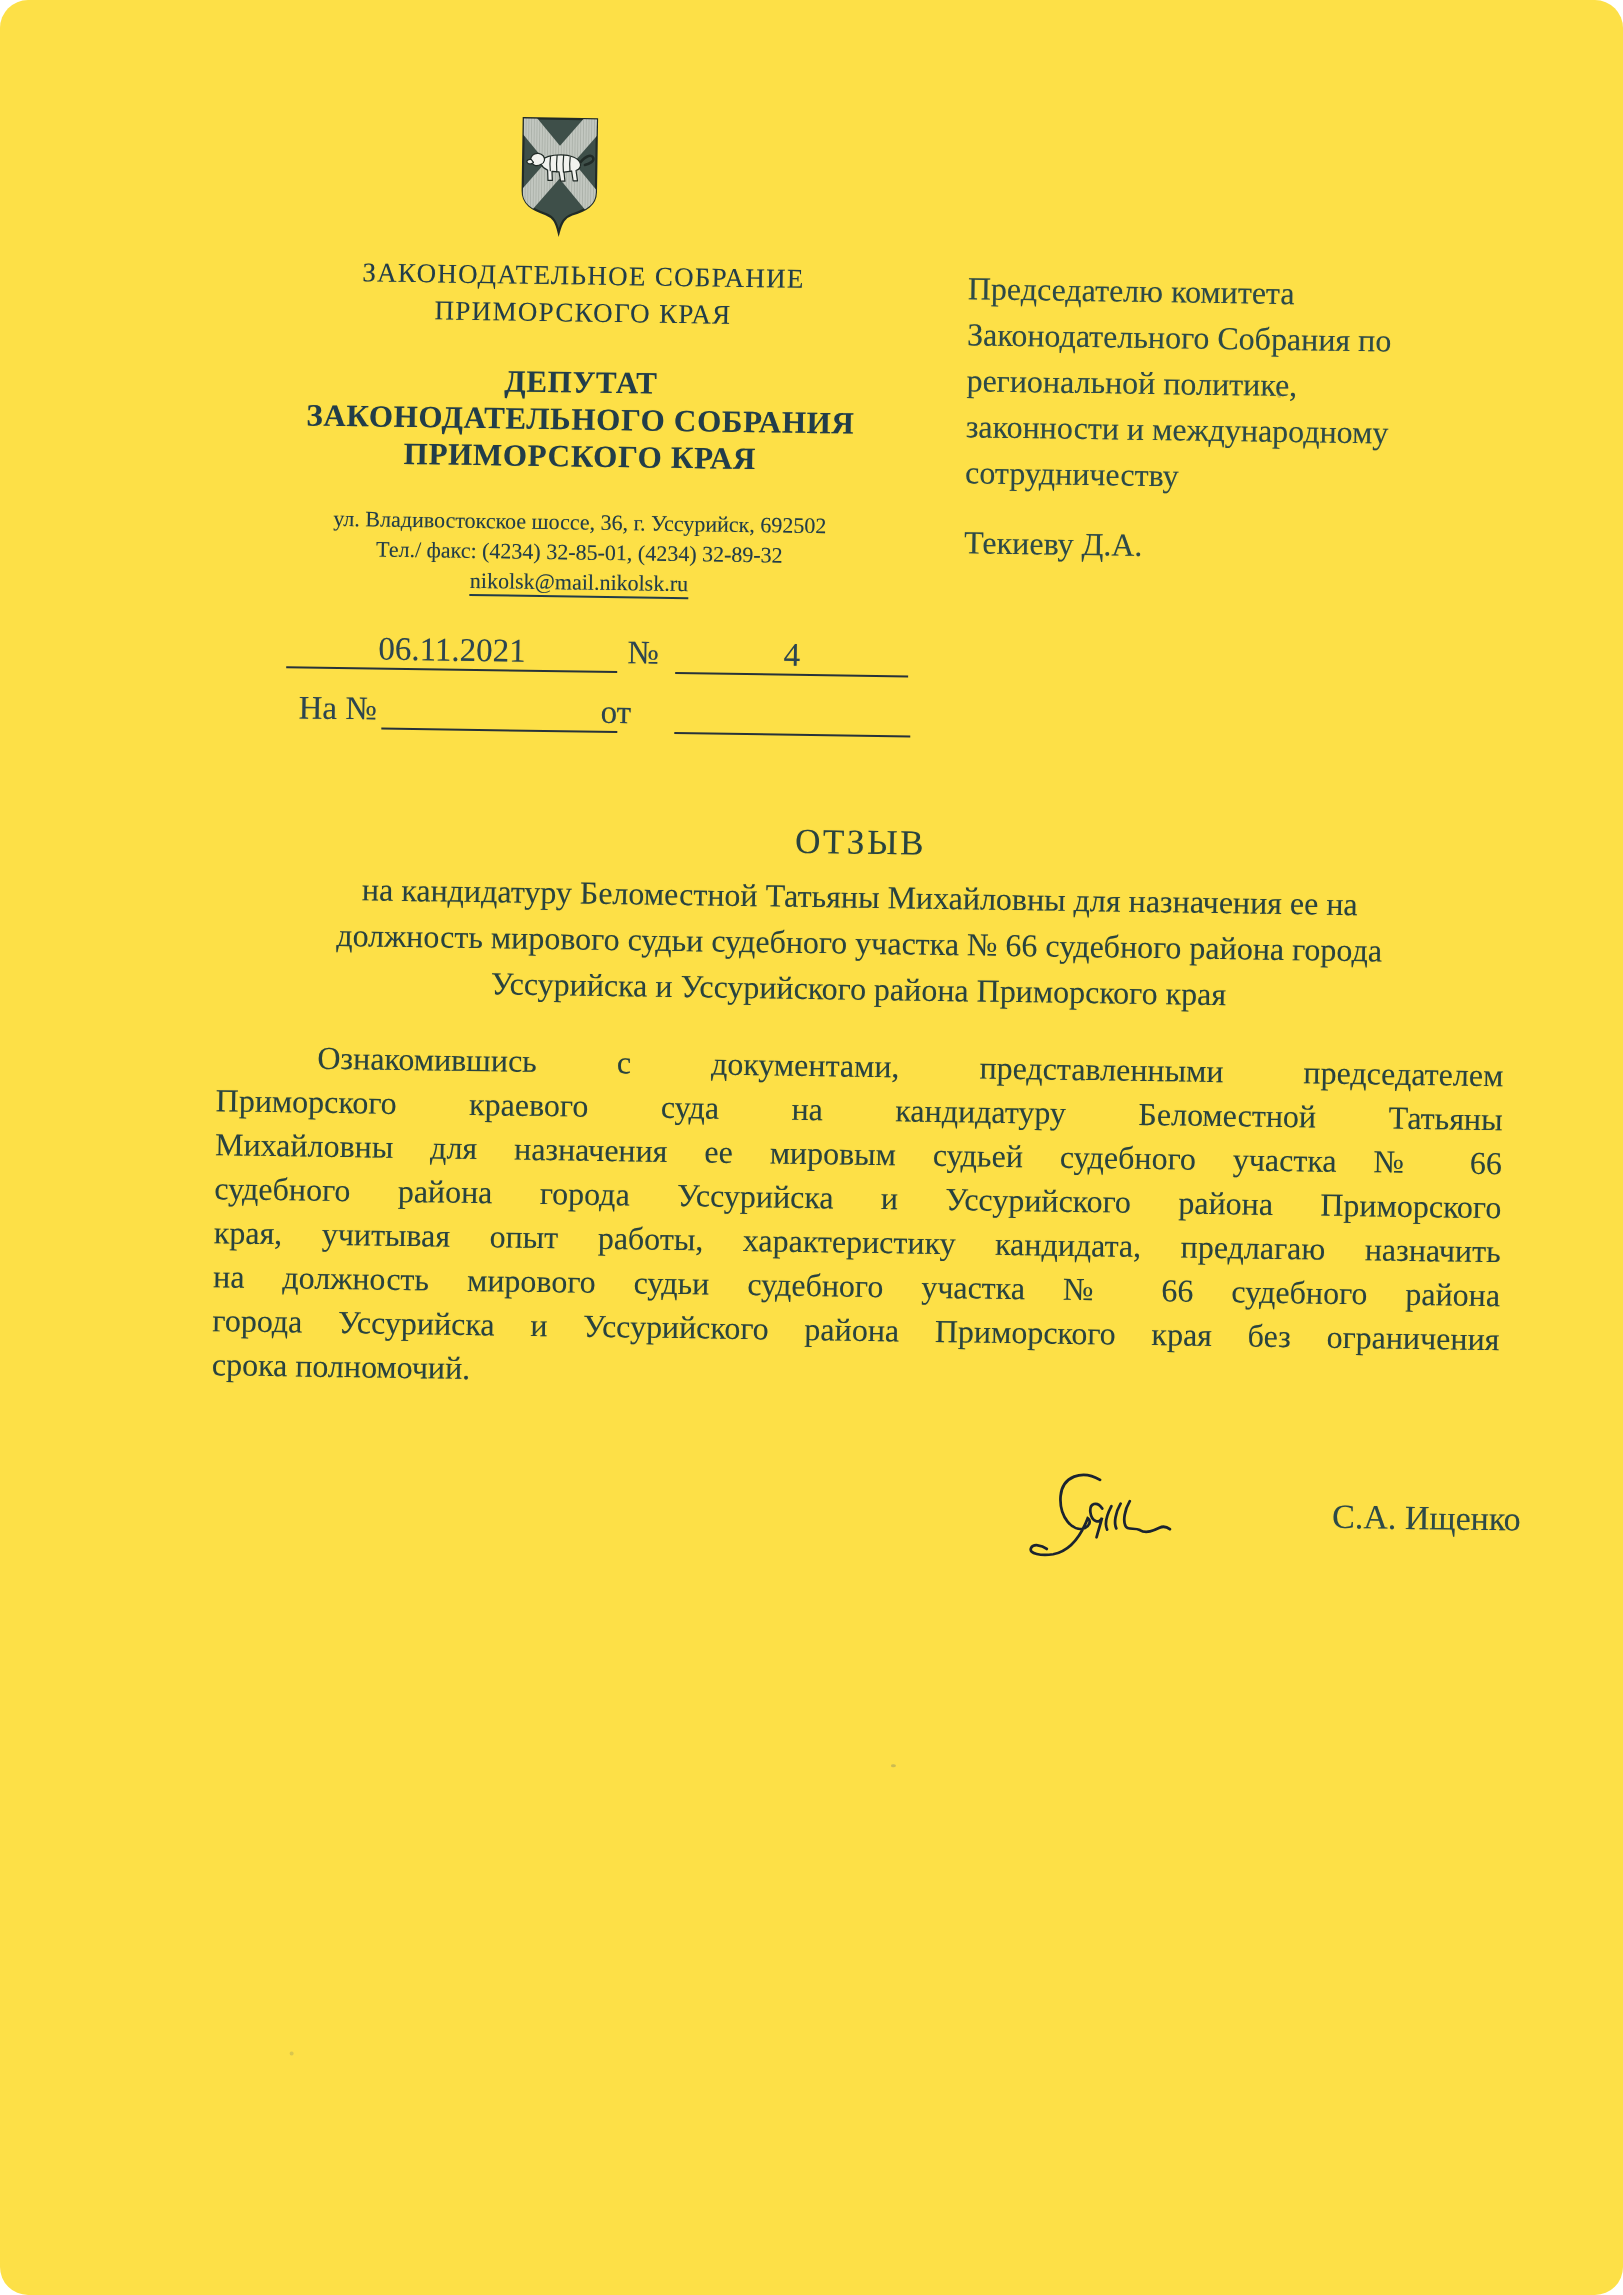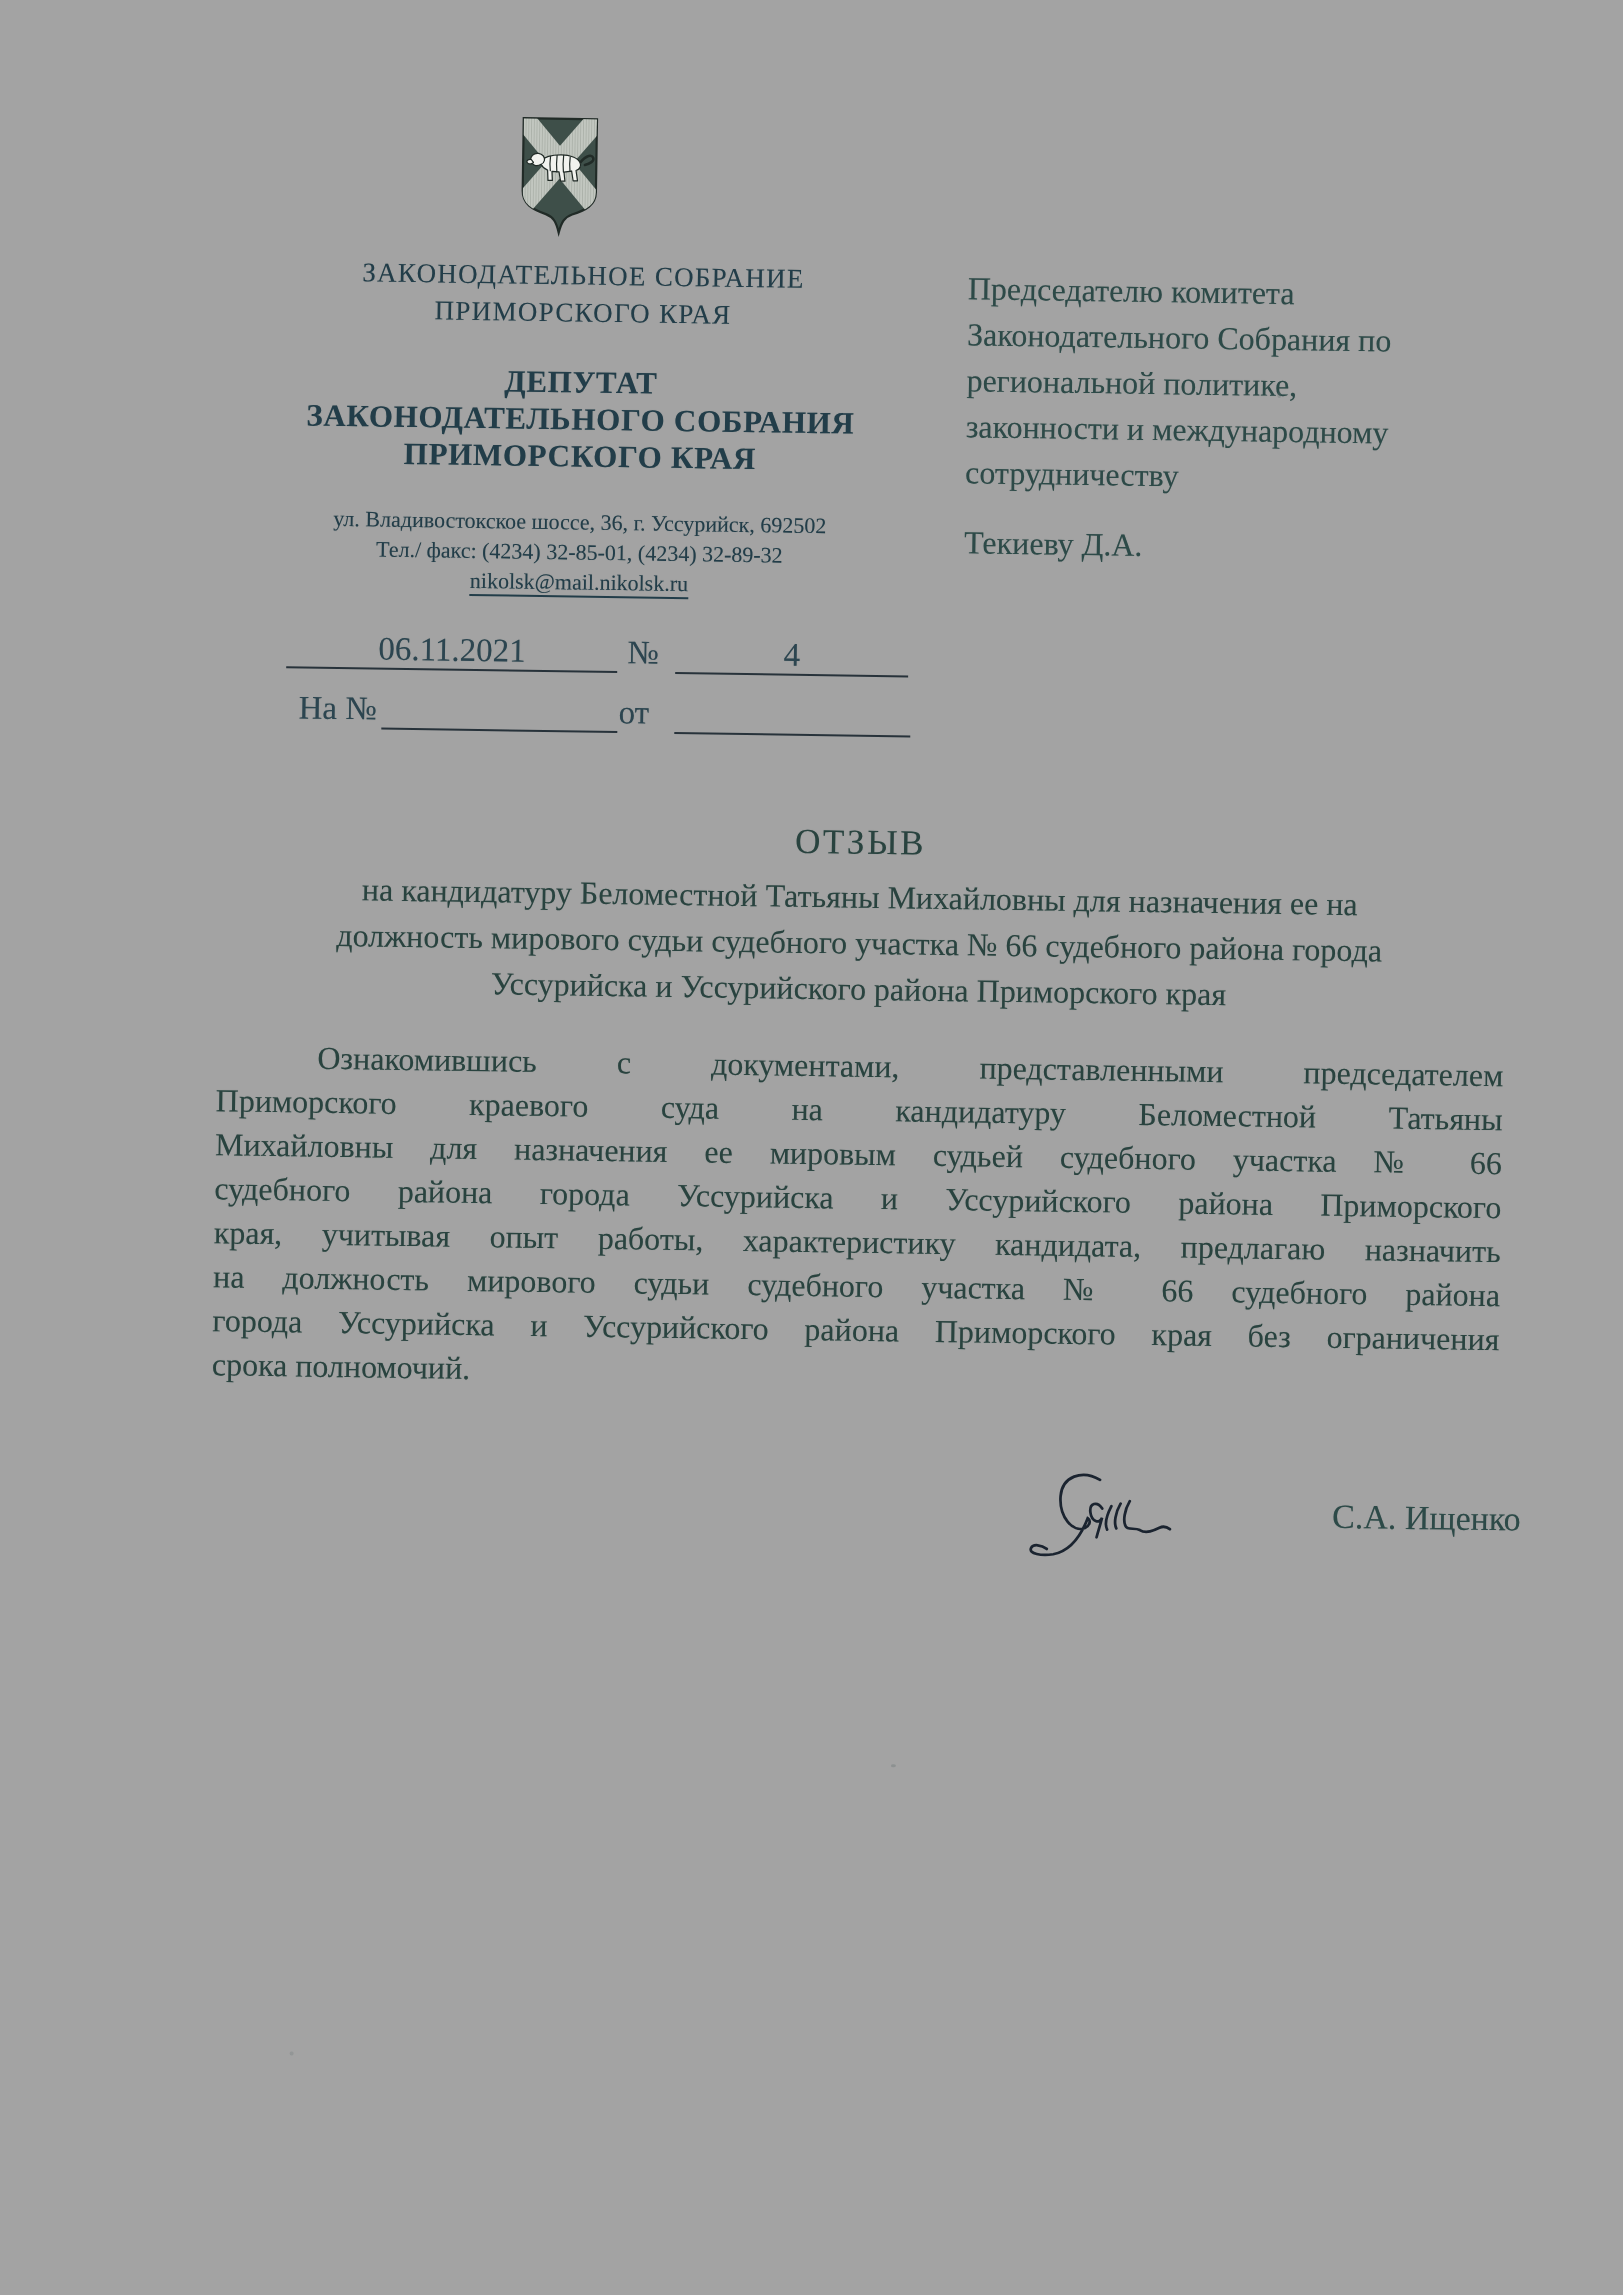--- a/index.html
+++ b/index.html
@@ -1,21 +1,21 @@
 <!DOCTYPE html>
 <html style="font-size:10.5px"><head>
 <meta charset="utf-8">
 <style>
   html,body{margin:0;padding:0;}
   body{
     width:1623px;height:2295px;position:relative;overflow:hidden;
     background:#ffffff;
     font-family:"Liberation Serif","DejaVu Serif",serif;
   }
-  .page{position:absolute;inset:0;background:#a3a3a3;}
+  .page{position:absolute;inset:0;background:#fde047;border-radius:28px;}
   
   .scan{
     position:absolute;inset:0;
     transform:rotate(0.85deg);
     transform-origin:812px 753px;
     color:#2b4641;
     text-shadow:0 0 0.7px rgba(44,68,66,.35);
   }
   .emblem{position:absolute;left:510px;top:118px;width:82px;height:123px;}
   .org{
@@ -126,21 +126,21 @@
 
     <div class="cell" style="left:285px;top:636px;width:331px;">
       <span>06.11.2021</span>
     </div>
     <div class="ref-label" style="left:626px;top:636px;">№</div>
     <div class="cell" style="left:674px;top:636px;width:233px;">
       <span>4</span>
     </div>
     <div class="ref-label" style="left:298px;top:696px;">На №</div>
     <div class="cell" style="left:381px;top:696px;width:236px;"></div>
-    <div class="ref-label" style="left:618px;top:696px;">от</div>
+    <div class="ref-label" style="left:600px;top:696px;">от</div>
     <div class="cell" style="left:674px;top:696px;width:236px;"></div>
 
     <div class="title">ОТЗЫВ</div>
     <div class="subtitle">
       <div>на кандидатуру Беломестной Татьяны Михайловны для назначения ее на</div>
       <div>должность мирового судьи судебного участка № 66 судебного района города</div>
       <div>Уссурийска и Уссурийского района Приморского края</div>
     </div>
 
     <div class="body-par">

